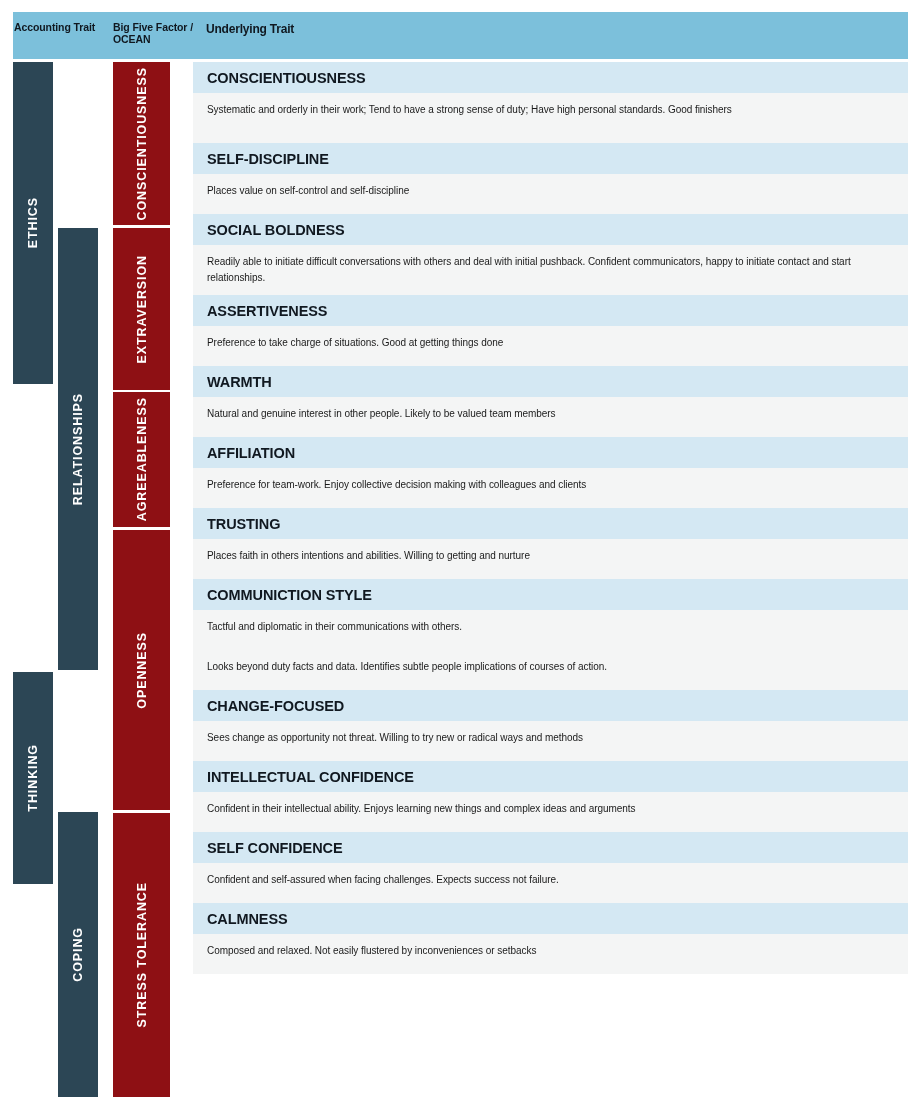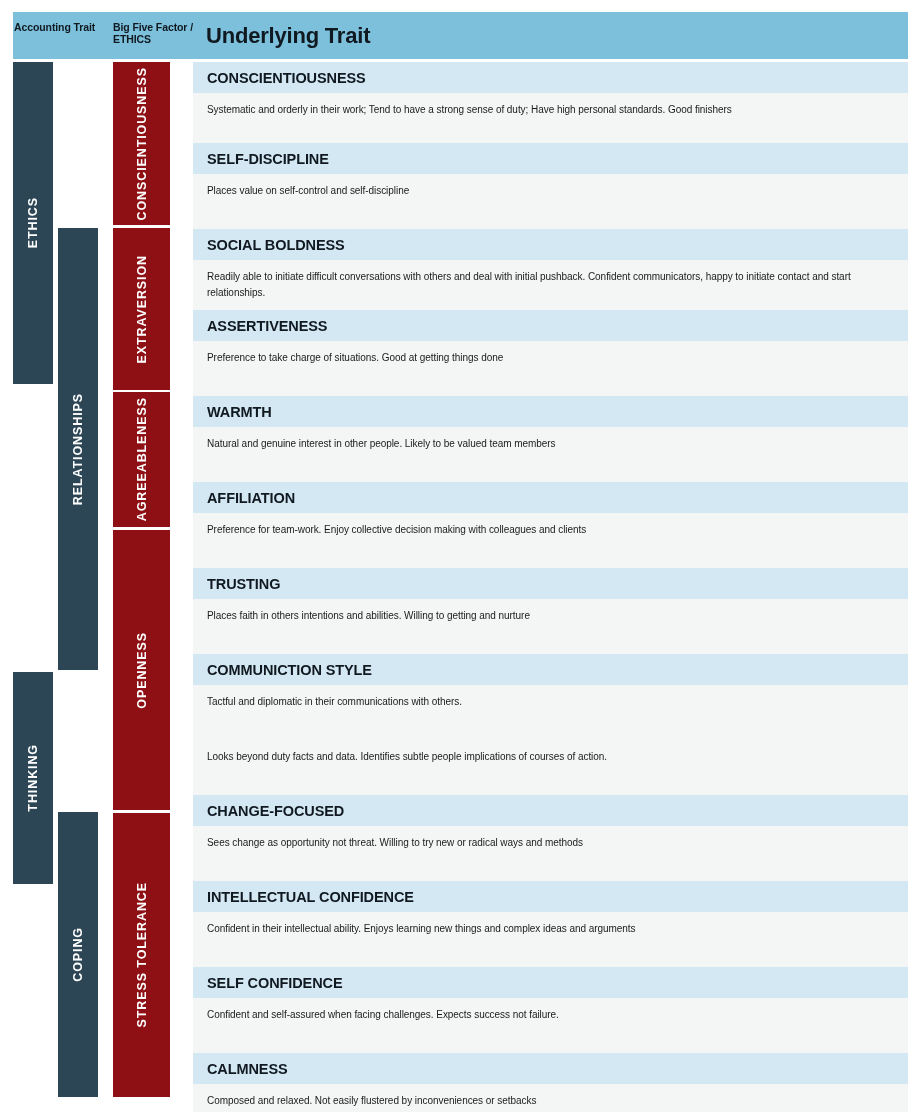--- a/index.html
+++ b/index.html
@@ -46,21 +46,21 @@
   .hdr-bigfive {
     left: 100px;
     top: 9px;
     width: 96px;
     font-size: 10.5px;
     letter-spacing: -0.1px;
   }
   .hdr-underlying {
     left: 193px;
     top: 11px;
-    font-size: 22px;
+    font-size: 12px;
     letter-spacing: -0.2px;
   }
 
   
   .vbar {
     position: absolute;
     display: flex;
     align-items: center;
     justify-content: center;
     overflow: hidden;
@@ -101,31 +101,31 @@
   }
   .trait-desc {
     background: #F4F5F5;
     color: #1A1A1A;
     font-size: 10px;
     line-height: 15.5px;
     padding: 9px 18px 9px 14px;
     box-sizing: border-box;
     letter-spacing: -0.05px;
   }
-  .trait-desc.h1 { height: 55px; }
+  .trait-desc.h1 { height: 40px; }
   .trait-desc.h2 { height: 50px; }
 </style>
 </head>
 <body>
 
 <div id="page">
 
   <div class="header-band">
     <div class="hdr-col hdr-accounting">Accounting Trait</div>
-    <div class="hdr-col hdr-bigfive">Big Five Factor / ETHICS</div>
+    <div class="hdr-col hdr-bigfive">Big Five Factor / OCEAN</div>
     <div class="hdr-col hdr-underlying">Underlying Trait</div>
   </div>
 
   <div class="vbar navy" style="left:13px; top:62px; width:40px; height:322px;">
     <span>ETHICS</span>
   </div>
 
   <div class="vbar navy" style="left:58px; top:228px; width:40px; height:442px;">
     <span>RELATIONSHIPS</span>
   </div>

